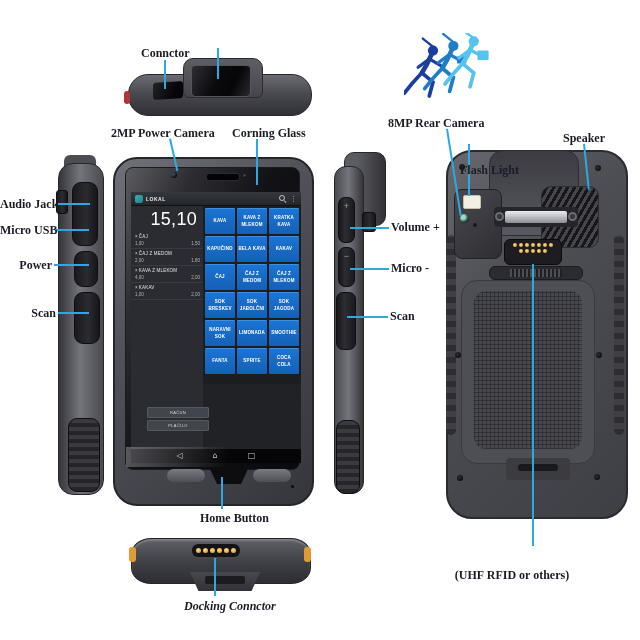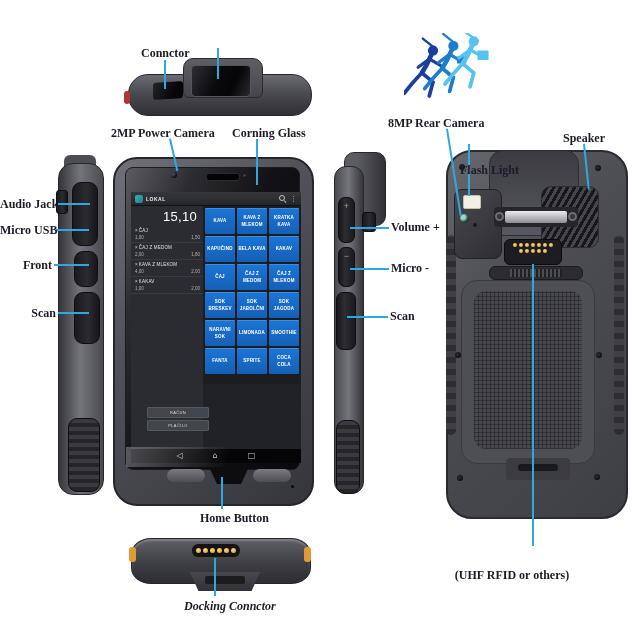--- a/index.html
+++ b/index.html
@@ -69,21 +69,21 @@
   .app-ic{width:8px;height:8px;border-radius:2px;background:linear-gradient(135deg,#37b3a6,#1f8196);flex:0 0 auto;}
   .app-title{font-size:5px;font-weight:bold;color:#ececec;letter-spacing:.5px;}
   .hdr-right{margin-left:auto;display:flex;align-items:center;gap:4px;}
   .s-ic{position:relative;width:7px;height:7px;}
   .s-ic::before{content:"";position:absolute;left:0;top:0;width:4px;height:4px;border:1px solid #c5c5c5;border-radius:50%;}
   .s-ic::after{content:"";position:absolute;left:5px;top:5px;width:3px;height:1px;background:#c5c5c5;
       transform:rotate(45deg);transform-origin:left center;}
   .dots{font-size:7px;color:#c5c5c5;line-height:1;}
   .app-body{position:absolute;left:0;top:14px;width:100%;height:243px;}
   .ticket{position:absolute;left:0;top:0;width:72px;height:100%;background:#2a2c31;box-sizing:border-box;}
-  .total{font-size:13px;color:#ffffff;text-align:right;padding:3px 6px 2px 0;letter-spacing:.3px;}
+  .total{font-size:18px;color:#ffffff;text-align:right;padding:3px 6px 2px 0;letter-spacing:.3px;}
   .t-item{padding:2px 3px 2px 4px;border-bottom:1px solid rgba(255,255,255,.07);}
   .t-name{font-size:4.5px;color:#e2e2e2;letter-spacing:.2px;}
   .t-x{color:#cfcfcf;margin-right:1px;}
   .t-nums{display:flex;justify-content:space-between;font-size:4.5px;color:#b2b2b2;margin-top:2px;}
   .grid{position:absolute;left:72px;top:0;width:98px;height:178px;box-sizing:border-box;
       display:grid;grid-template-columns:repeat(3,1fr);grid-auto-rows:26px;gap:2px;padding:2px;
       align-content:start;background:#1b1d21;}
   .gbtn{background:linear-gradient(180deg,#1b74d4 0%,#1560b6 100%);border-top:1px solid #3e8fdf;
       border-radius:1px;color:#fff;font-size:4.5px;font-weight:bold;display:flex;align-items:center;
       justify-content:center;text-align:center;line-height:1.35;padding:1px;letter-spacing:.2px;}
@@ -403,21 +403,21 @@
   <div class="cl v" style="left:532px;top:264px;height:282px;"></div>
 
   <div class="lbl" style="left:141px;top:46px;">Connctor</div>
   <div class="lbl" style="left:111px;top:126px;">2MP Power Camera</div>
   <div class="lbl" style="left:232px;top:126px;">Corning Glass</div>
   <div class="lbl" style="left:388px;top:116px;">8MP Rear Camera</div>
   <div class="lbl" style="left:460px;top:131px;margin-top:32px;">Flash Light</div>
   <div class="lbl" style="left:563px;top:131px;">Speaker</div>
   <div class="lbl r" style="left:0;top:197px;width:56px;">Audio Jack</div>
   <div class="lbl r" style="left:0;top:223px;width:54px;">Micro USB</div>
-  <div class="lbl r" style="left:0;top:258px;width:52px;">Front</div>
+  <div class="lbl r" style="left:0;top:258px;width:52px;">Power</div>
   <div class="lbl r" style="left:0;top:306px;width:56px;">Scan</div>
   <div class="lbl" style="left:391px;top:220px;">Volume +</div>
   <div class="lbl" style="left:391px;top:261px;">Micro -</div>
   <div class="lbl" style="left:390px;top:309px;">Scan</div>
   <div class="lbl" style="left:200px;top:511px;">Home Button</div>
   <div class="lbl" style="left:184px;top:599px;font-style:italic;">Docking Connctor</div>
   <div class="lbl c" style="left:398px;top:568px;width:228px;">(UHF RFID or others)</div>
 
 </div>
 

